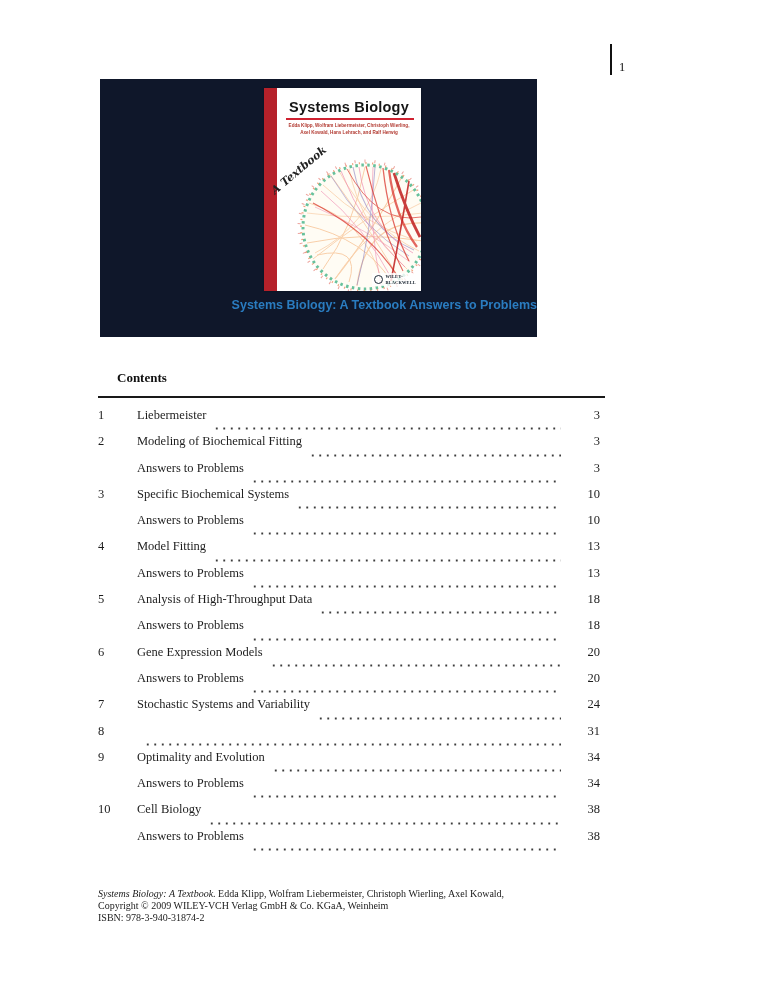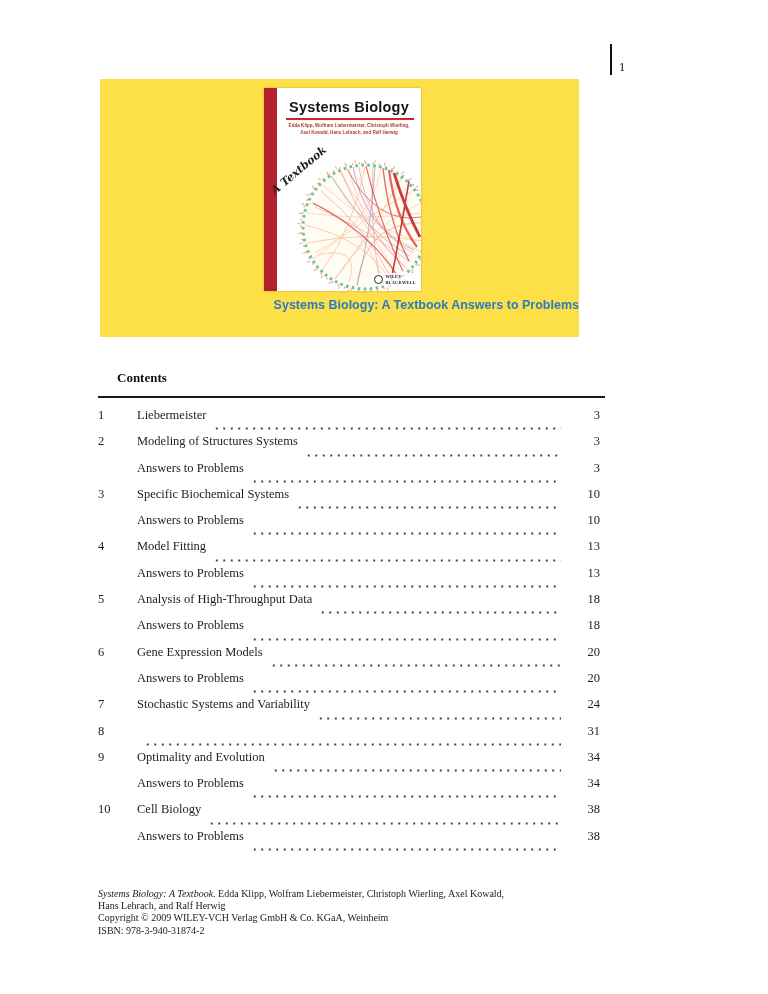--- a/index.html
+++ b/index.html
@@ -4,21 +4,21 @@
 <style>
   html,body{margin:0;padding:0;background:#fff;}
   .page{position:relative;width:768px;height:994px;background:#ffffff;overflow:hidden;
         font-family:"Liberation Serif",serif;color:#1a1a1a;}
 
   
   .folio{position:absolute;left:610px;top:44px;height:31px;border-left:2px solid #111;
          display:flex;align-items:flex-end;padding-left:7px;font-size:12.5px;color:#111;}
 
   
-  .cover-panel{position:absolute;left:100px;top:79px;width:479px;height:258px;background:#fde047;}
+  .cover-panel{position:absolute;left:100px;top:79px;width:437px;height:258px;background:#0f172a;}
   .caption{position:absolute;left:0;right:0;top:219px;text-align:right;
            font-family:"Liberation Sans",sans-serif;font-weight:bold;font-size:12.5px;color:#2a7cc0;}
 
   
   .cover{position:absolute;left:164px;top:9px;width:157px;height:203px;background:#fff;
          overflow:hidden;box-shadow:0 0 2px rgba(0,0,0,.25);}
   .stripe{position:absolute;left:0;top:0;width:13px;height:100%;background:#b5212a;}
   .cover-body{position:absolute;left:13px;top:0;right:0;bottom:0;}
   .cover-title{margin-top:11px;text-align:center;font-family:"Liberation Sans",sans-serif;
                font-weight:bold;font-size:14.5px;letter-spacing:.2px;color:#151515;}
@@ -140,21 +140,21 @@
 
       <div class="toc-row">
         <span class="toc-num">1</span>
         <span class="toc-title">Liebermeister</span>
         <span class="leader"></span>
         <span class="toc-page">3</span>
       </div>
 
       <div class="toc-row">
         <span class="toc-num">2</span>
-        <span class="toc-title">Modeling of Structures Systems</span>
+        <span class="toc-title">Modeling of Biochemical Fitting</span>
         <span class="leader"></span>
         <span class="toc-page">3</span>
       </div>
 
       <div class="toc-row">
         <span class="toc-num"></span>
         <span class="toc-title">Answers to Problems</span>
         <span class="leader"></span>
         <span class="toc-page">3</span>
       </div>
@@ -252,18 +252,17 @@
       <div class="toc-row">
         <span class="toc-num"></span>
         <span class="toc-title">Answers to Problems</span>
         <span class="leader"></span>
         <span class="toc-page">38</span>
       </div>
     </div>
 
   <div class="footer">
     <div><span class="it">Systems Biology: A Textbook</span><span>. Edda Klipp, Wolfram Liebermeister, Christoph Wierling, Axel Kowald,</span></div>
-    <div>Hans Lehrach, and Ralf Herwig</div>
     <div>Copyright © 2009 WILEY-VCH Verlag GmbH &amp; Co. KGaA, Weinheim</div>
     <div>ISBN: 978-3-940-31874-2</div>
   </div>
 
 </div>
 
 </body></html>

